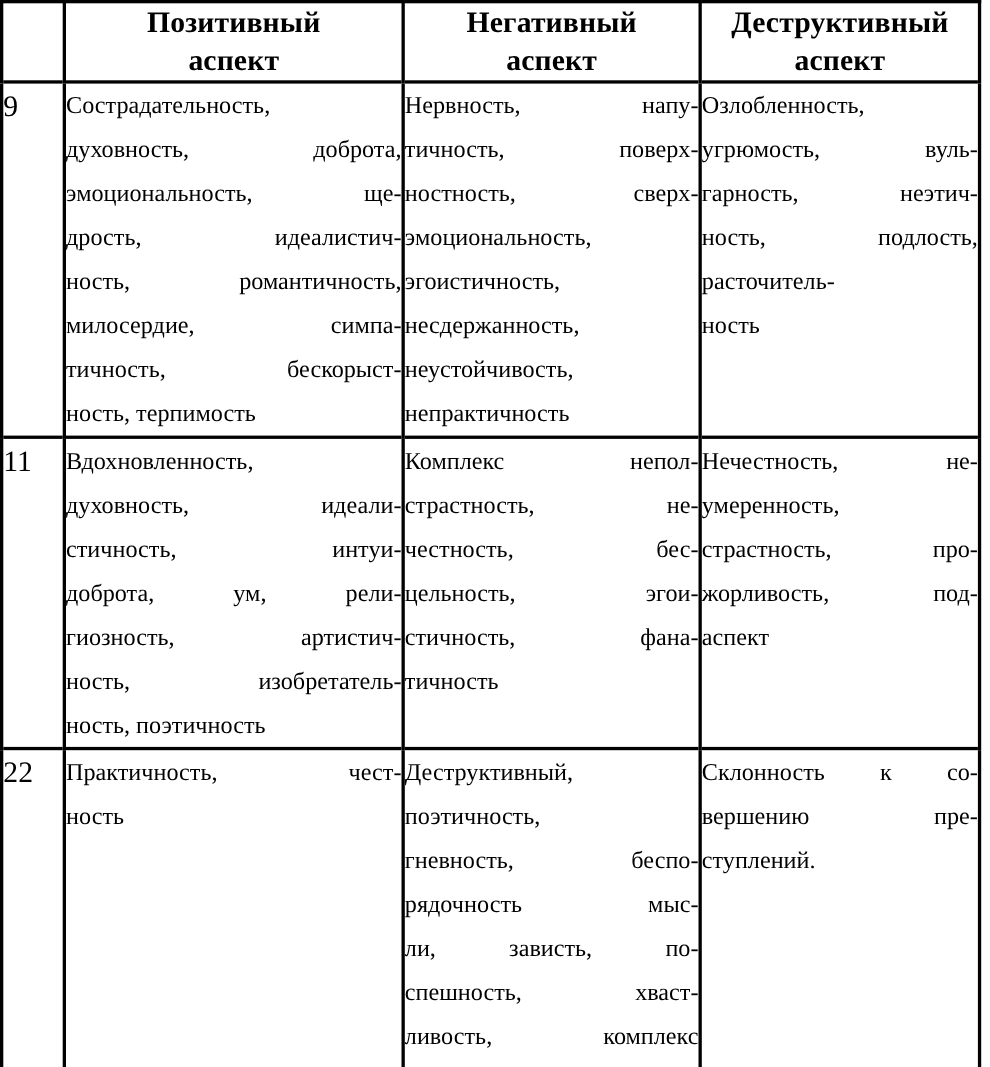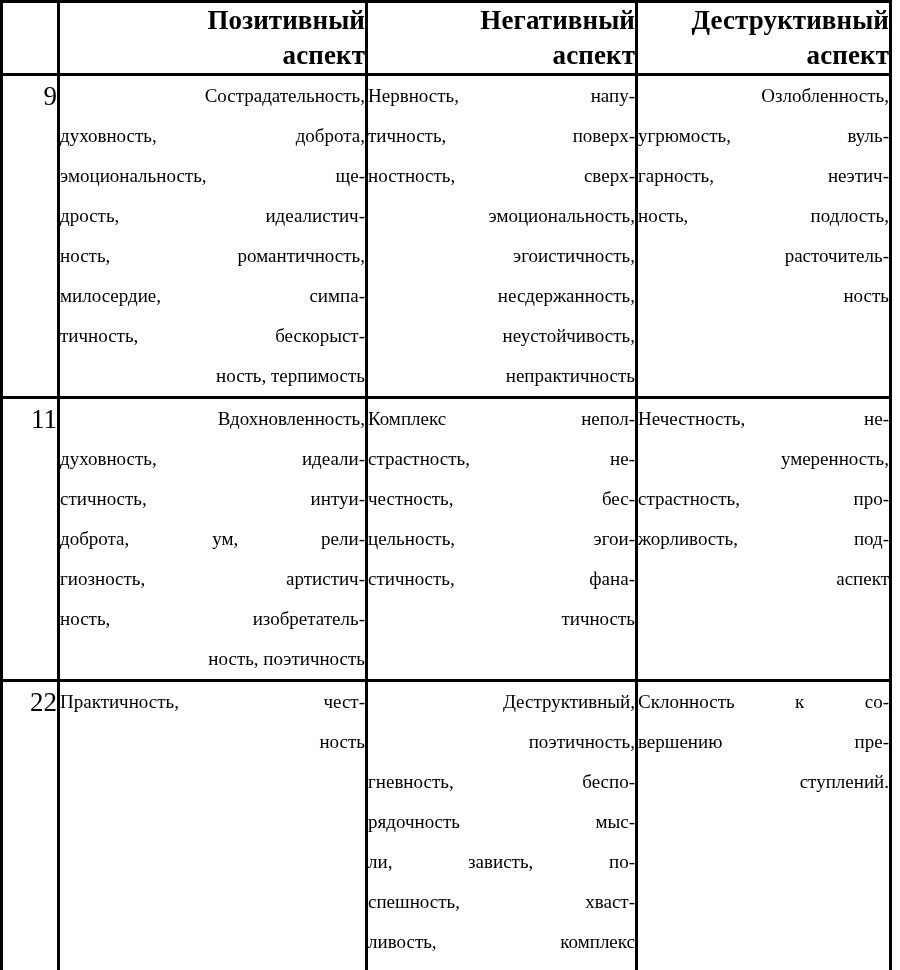--- a/index.html
+++ b/index.html
@@ -43,21 +43,20 @@
 
   table.aspect-table td,
   table.aspect-table th {
     border-left: 3px solid #000;
     border-right: 3px solid #000;
     border-top: 3px solid #000;
     border-bottom: none;
     vertical-align: top;
     padding: 0;
     margin: 0;
-    text-align: right;
   }
 
   
   thead tr th {
     border-top: none;
   }
 
   th.hdr {
     text-align: center;
     font-weight: bold;
@@ -76,21 +75,21 @@
 
   td.num {
     font-size: 27px;
     line-height: 40px;
     text-align: left;
     padding: 7px 0 0 7px;
     white-space: nowrap;
   }
 
   td.cell {
-    font-size: 19px;
+    font-size: 22px;
     line-height: 40px;
     padding: 7px 9px 10px 11px;
   }
 
   
   .ln {
     display: block;
     white-space: nowrap;
   }
   .ln.just {

